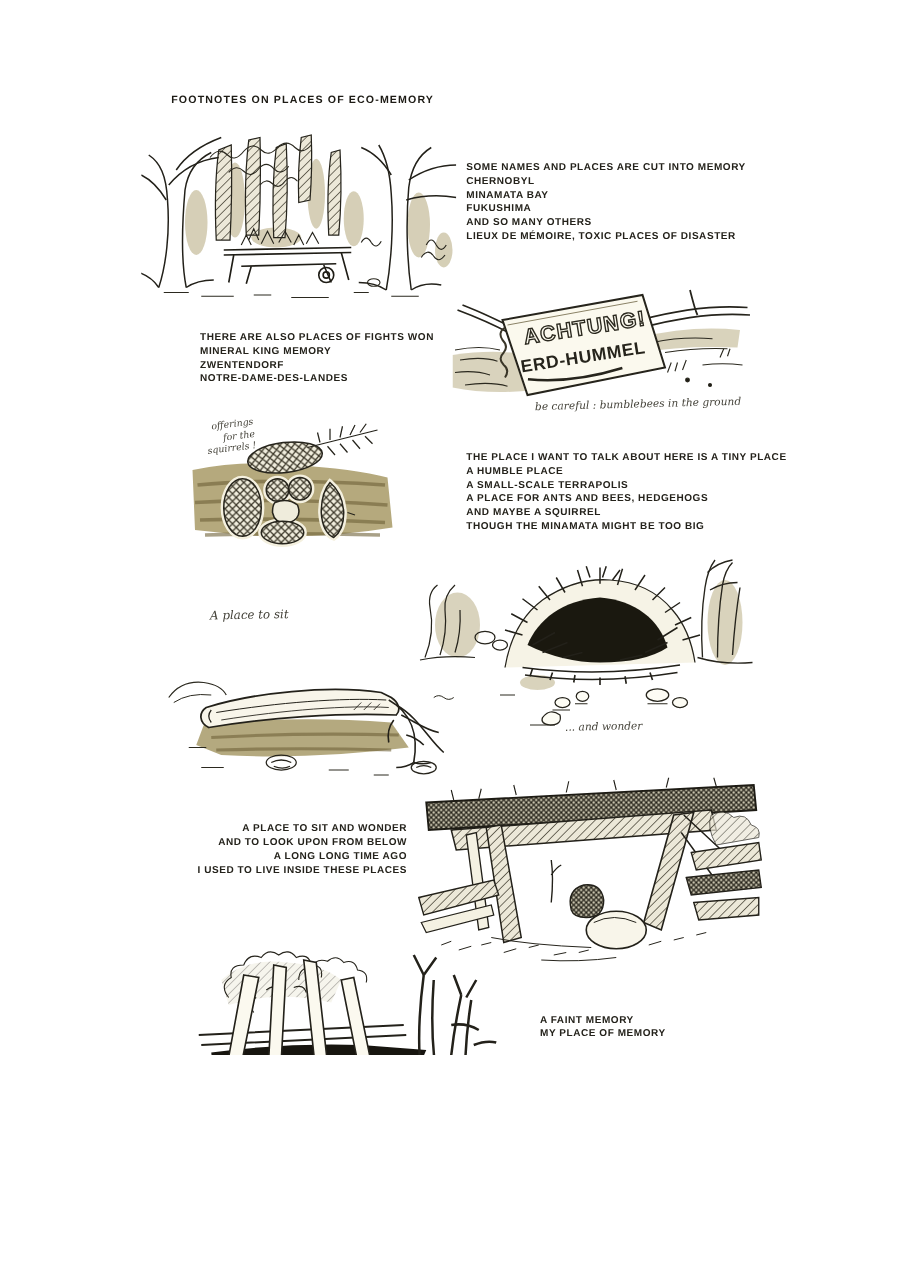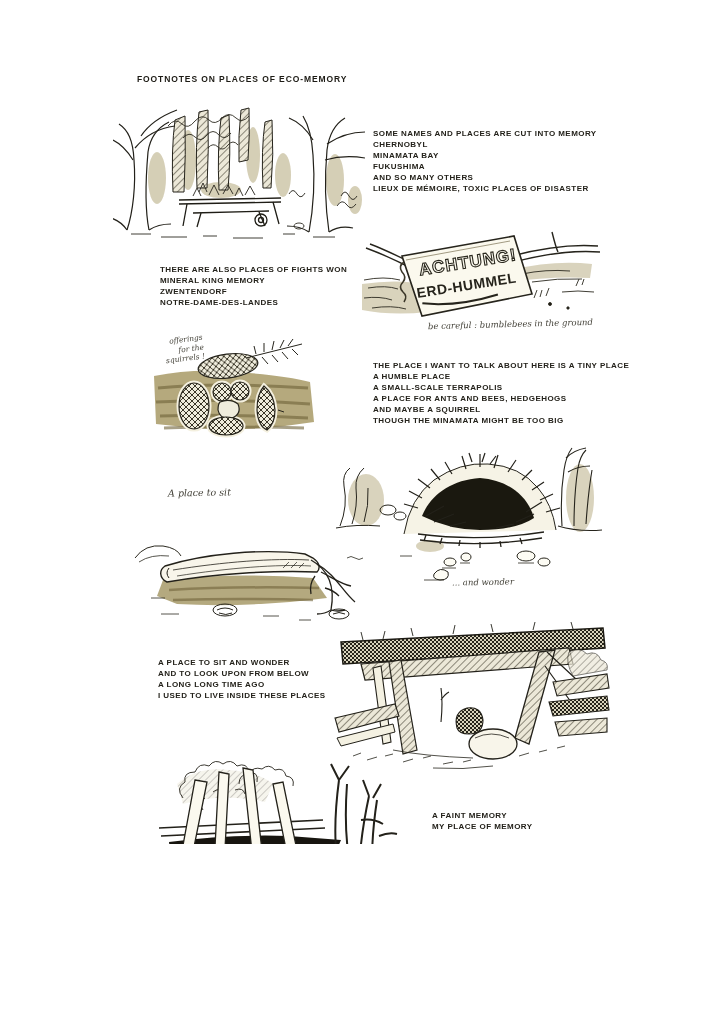--- a/index.html
+++ b/index.html
@@ -270,21 +270,21 @@
         <path d="M200,96 q6,-3 12,0"></path>
       </g>
       <g stroke="#2b291f" stroke-width="0.8" fill="none">
         <path d="M18,80 h14 M28,96 h18 M130,98 h16 M166,102 h12 M214,40 q4,-3 8,0 q4,3 8,0"></path>
       </g>
     </svg>
   </div>
 
   <div class="script" style="left:452px;top:577px;font-size:8.5px;transform:rotate(-1deg);">... and wonder</div>
 
-  <div class="caps" style="left:158px;top:657px;line-height:11.8px;">
+  <div class="caps" style="left:158px;top:657px;line-height:11.8px;text-align:right;">
     <div class="line">A PLACE TO SIT AND WONDER</div>
     <div class="line">AND TO LOOK UPON FROM BELOW</div>
     <div class="line">A LONG LONG TIME AGO</div>
     <div class="line">I USED TO LIVE INSIDE THESE PLACES</div>
   </div>
 
   <div class="illus" style="left:333px;top:622px;">
     <svg width="278" height="152" viewBox="0 0 278 152">
       <path d="M8,20 L270,6 L272,26 L10,42 Z" fill="url(#px) #6b6550" stroke="#1d1b14" stroke-width="1.5"></path>
       <path d="M28,42 L236,26 L240,42 L32,58 Z" fill="url(#ph) #8a8266" stroke="#23211a" stroke-width="1.2"></path>

